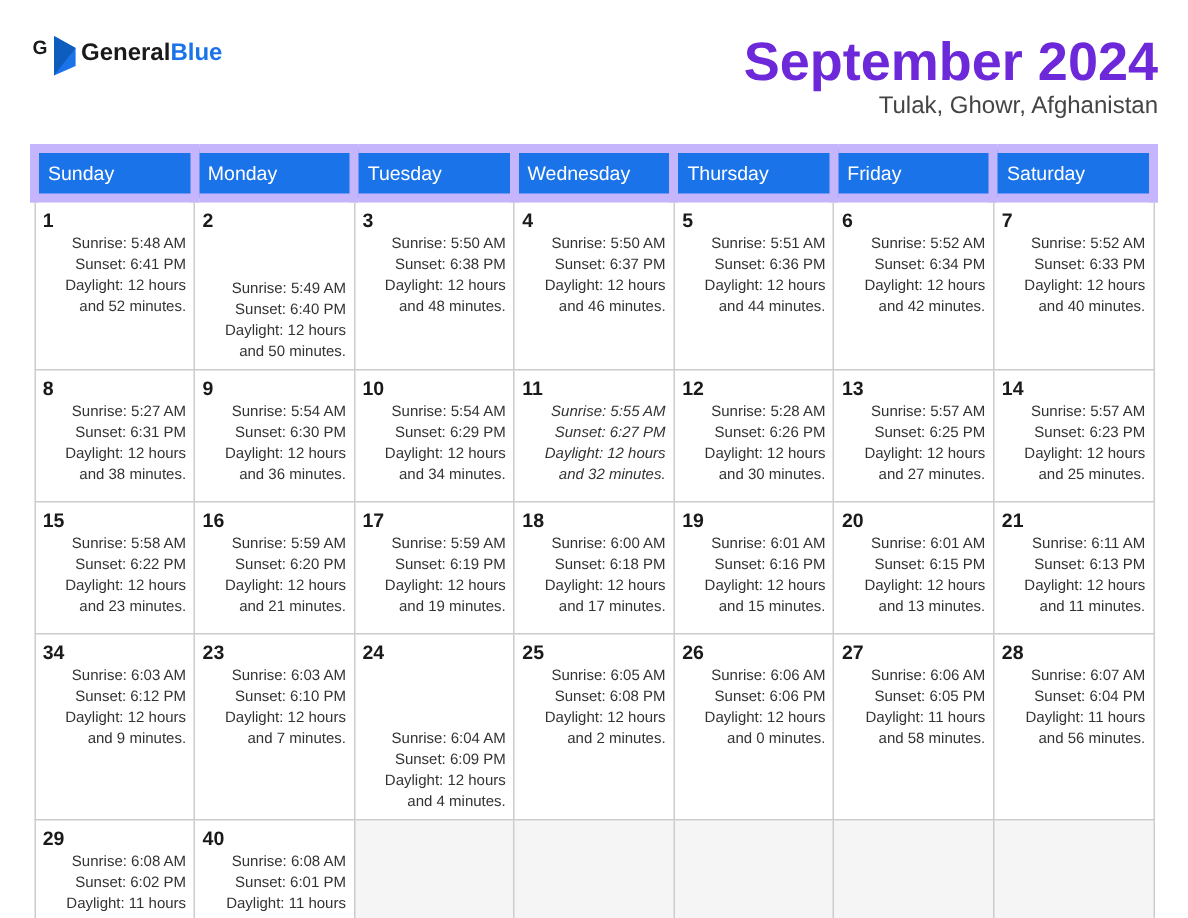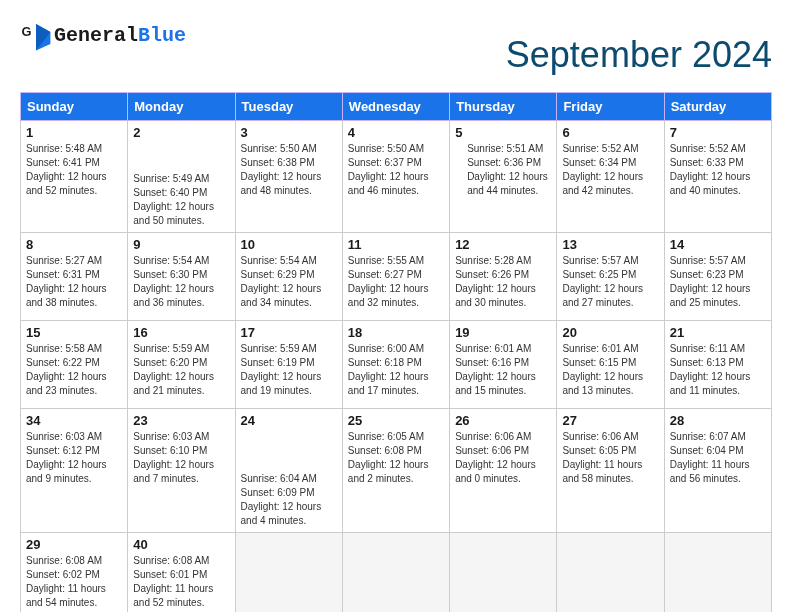--- a/index.html
+++ b/index.html
@@ -23,41 +23,40 @@
     .logo-icon {
       width: 32px;
       height: 32px;
       margin-right: 2px;
     }
     .title-block {
       text-align: right;
     }
     .calendar-title {
       font-size: 36px;
-      font-weight: normal;
-      color: #0c4a6e;
-      margin-top: 14px;
+      font-weight: bold;
+      color: #6d28d9;
     }
     .calendar-subtitle {
       font-size: 16px;
       color: #444;
     }
     table {
       width: 100%;
       border-collapse: collapse;
       table-layout: fixed;
     }
     th {
       background-color: #1a73e8;
       color: #fff;
       font-size: 13px;
-      font-weight: bold;
+      font-weight: normal;
       padding: 6px 6px;
       text-align: left;
-      border: 1px solid #c4b5fd;
+      border: 6px solid #c4b5fd;
     }
     td {
       border: 1px solid #ccc;
       vertical-align: top;
       padding: 4px 5px;
       font-size: 10.5px;
       color: #333;
       background: #fff;
       height: 88px;
     }
@@ -68,40 +67,42 @@
       font-size: 13px;
       font-weight: bold;
       display: block;
       margin-bottom: 2px;
       color: #1a1a1a;
     }
     .day-text {
       line-height: 1.4;
       color: #333;
       font-size: 10px;
+      text-align: right;
     }
   </style>
 </head>
 <body>
 
 <div class="header">
   <div class="logo">
     <svg class="logo-icon" viewBox="0 0 40 40" xmlns="http://www.w3.org/2000/svg">
       <text x="2" y="20" font-size="16" font-weight="bold" fill="#1a1a1a">G</text>
       <polygon points="20,5 38,15 38,30 20,38" fill="#1a73e8"></polygon>
       <polygon points="20,5 38,15 20,38" fill="#0d5dbf"></polygon>
     </svg>
     <div>
-      <div style="font-size:20px;font-weight:bold;line-height:1.1;font-family:Liberation Mono, monospace;">
+      <div style="font-size:16px;font-weight:bold;line-height:1.1;">
         <span style="color:#1a1a1a;">General</span><span style="color:#1a73e8;">Blue</span>
       </div>
     </div>
   </div>
   <div class="title-block">
     <div class="calendar-title">September 2024</div>
+    <div class="calendar-subtitle">Tulak, Ghowr, Afghanistan</div>
   </div>
 </div>
 
 <table>
   <thead>
     <tr>
     <th>Sunday</th>
         <th>Monday</th>
         <th>Tuesday</th>
         <th>Wednesday</th>
@@ -179,21 +180,21 @@
         </td>
         <td>
           <span class="day-num">10</span>
           <div class="day-text" style="white-space: pre-line;">Sunrise: 5:54 AM
 Sunset: 6:29 PM
 Daylight: 12 hours
 and 34 minutes.</div>
         </td>
         <td>
           <span class="day-num">11</span>
-          <div class="day-text" style="white-space: pre-line;">Sunrise: 5:55 AM
+          <div class="day-text" style="white-space: pre-line; font-style: italic;">Sunrise: 5:55 AM
 Sunset: 6:27 PM
 Daylight: 12 hours
 and 32 minutes.</div>
         </td>
         <td>
           <span class="day-num">12</span>
           <div class="day-text" style="white-space: pre-line;">Sunrise: 5:28 AM
 Sunset: 6:26 PM
 Daylight: 12 hours
 and 30 minutes.</div>

